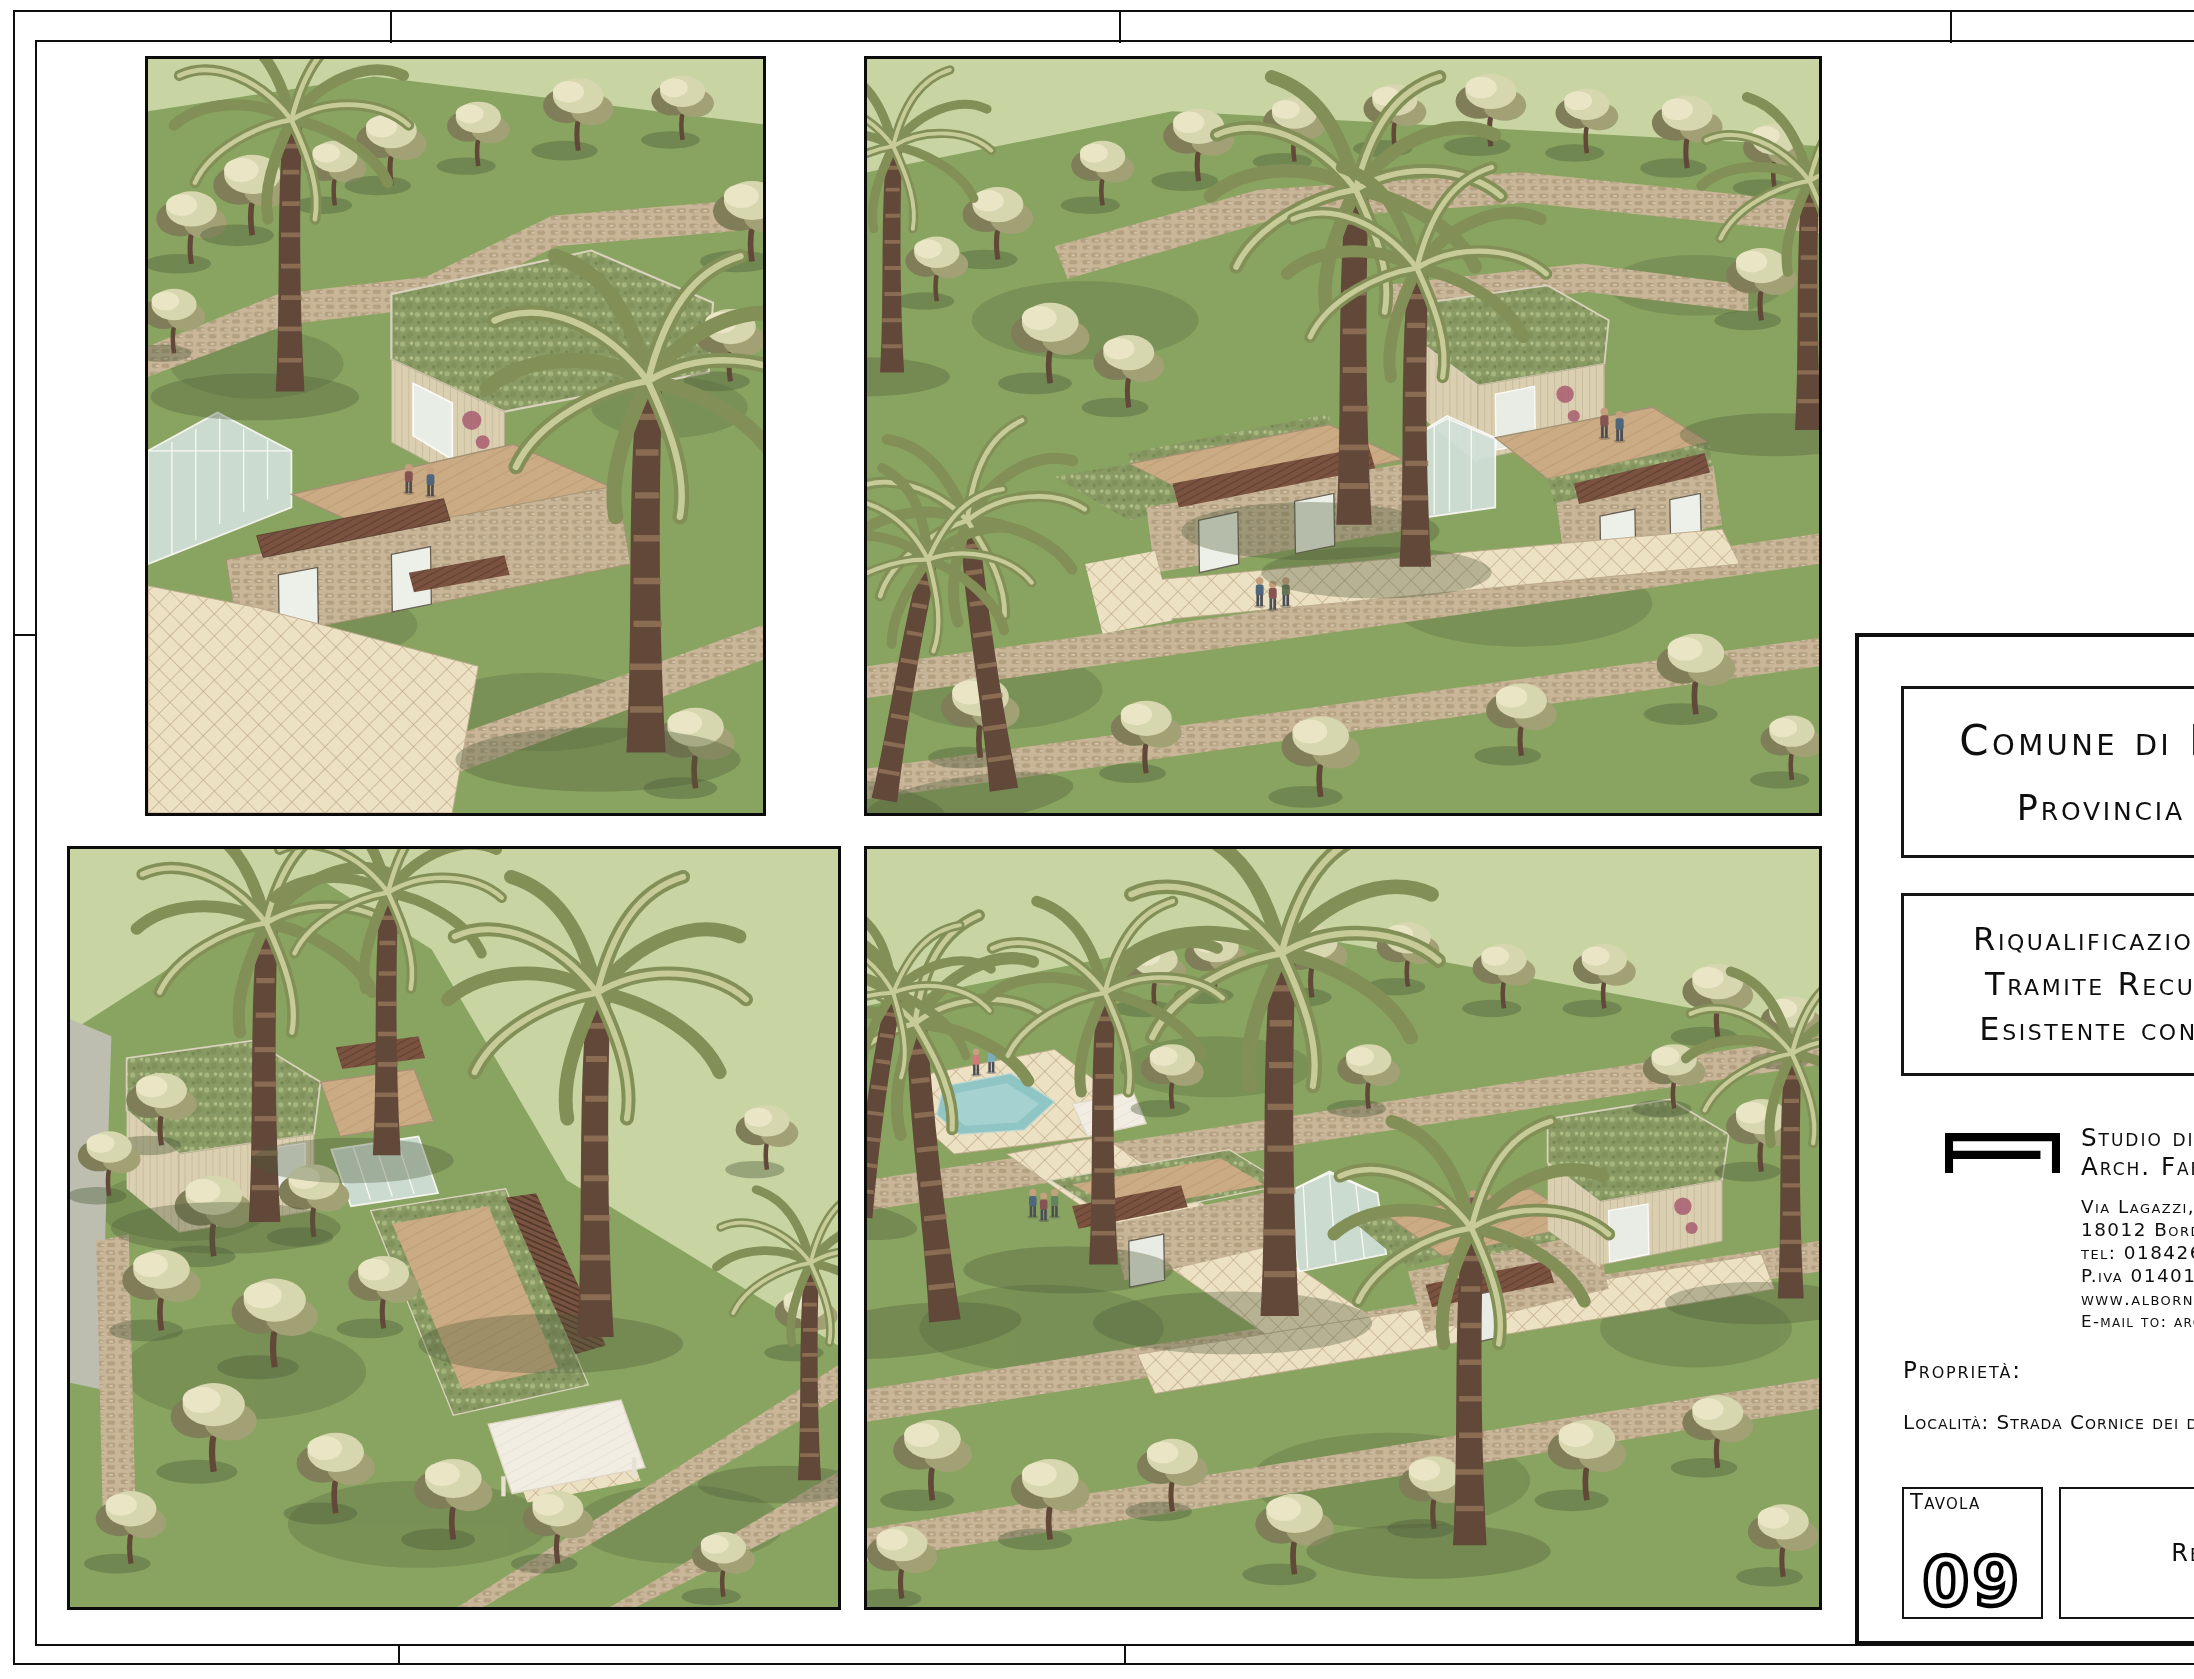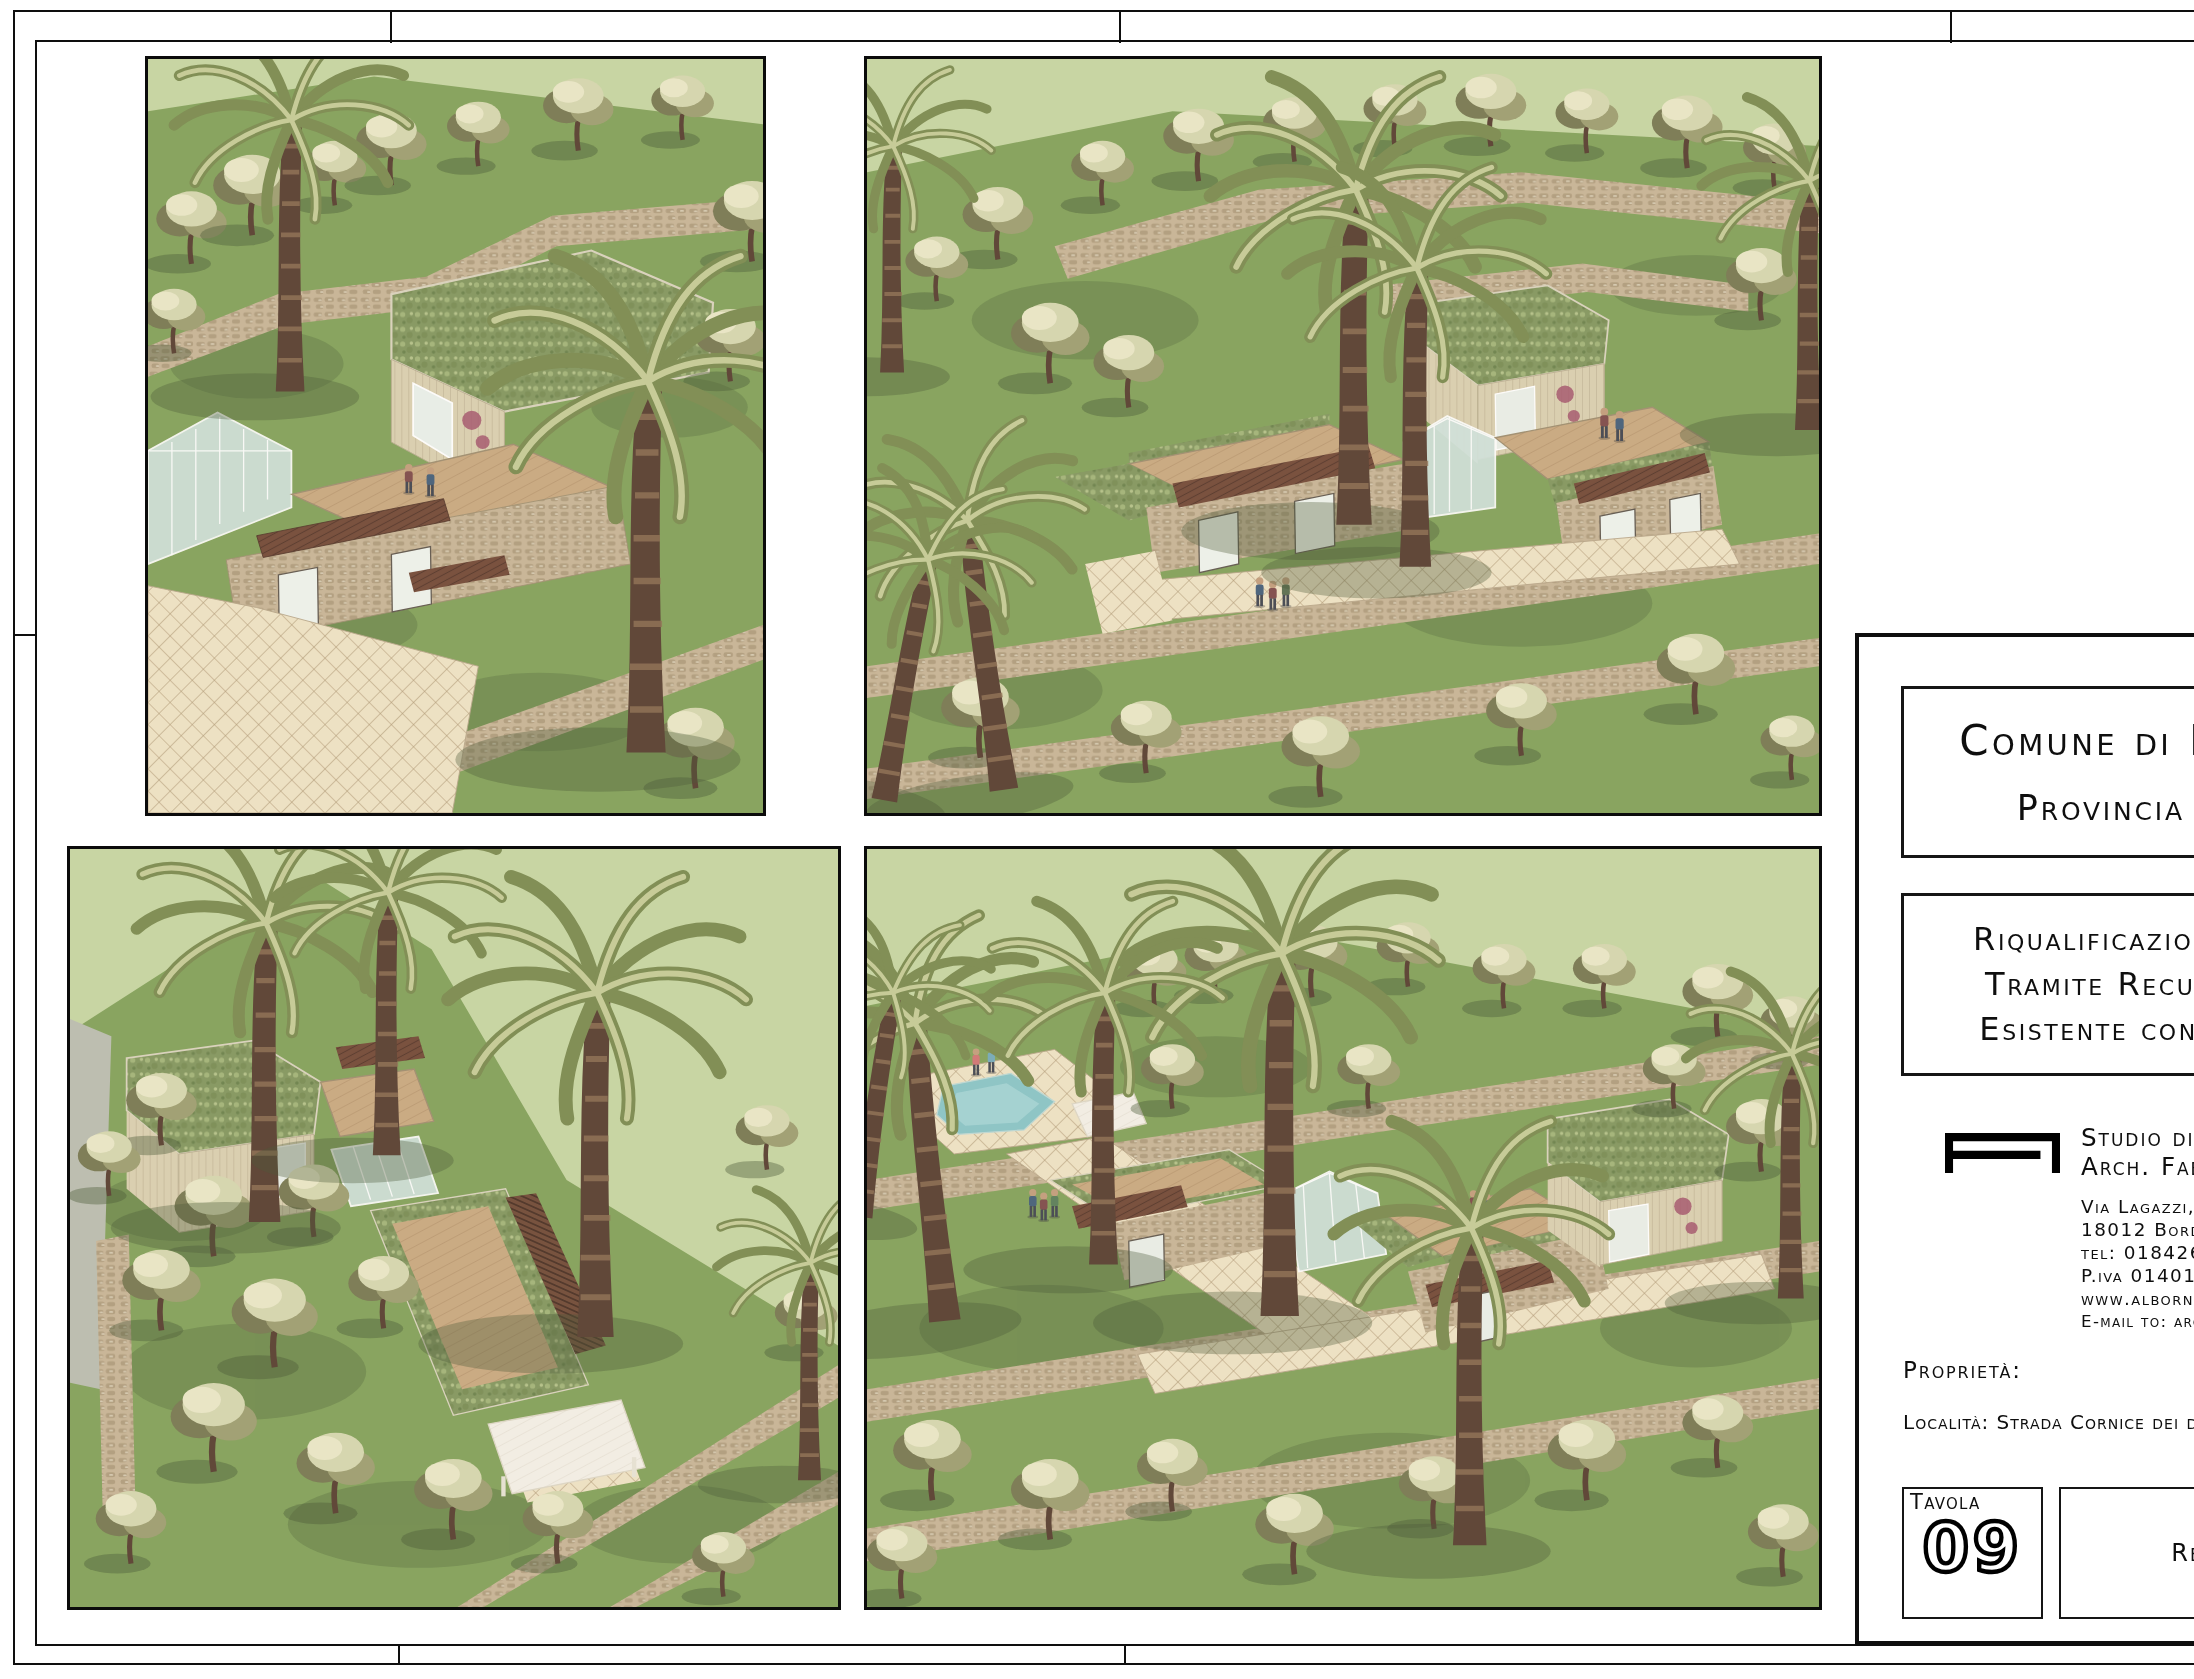--- a/index.html
+++ b/index.html
@@ -36,21 +36,21 @@
   .proj-line{font-size:32px; line-height:45px;}
   .logo{left:86px; top:496px; width:115px; height:40px;}
   .studio-names{left:222px; top:486px; font-size:24.6px; line-height:29px;}
   .address{left:222px; top:558px; font-size:18.4px; line-height:23px;}
   .address .small{font-size:16.7px;}
   .prop-label{left:44px; top:720px; font-size:23px;text-align:center;}
   .loc-line{left:44px; top:773px; font-size:20px; letter-spacing:.05em;}
   .cell{position:absolute; border:2.6px solid #151515; box-sizing:border-box;}
   .tavola-cell{left:43px; top:850px; width:141px; height:132px; display:flex; flex-direction:column;}
   .tavola-label{font-size:21px; letter-spacing:.06em; padding:0.9px 0 0 6.1px;}
-  .tavola-number{margin:auto auto 35px auto; font-size:67px; font-weight:bold; color:#fff;
+  .tavola-number{margin:auto auto 1px auto; font-size:67px; font-weight:bold; color:#fff;
      -webkit-text-stroke:4.4px #000; letter-spacing:.05em; line-height:1;}
   .content-cell{left:200px; top:850px; width:312px; height:132px; display:flex; align-items:center; justify-content:center;}
   .content-label{font-size:24px;}
 </style>
 </head>
 <body>
 
 <svg width="0" height="0" style="position:absolute" aria-hidden="true">
   <defs>
     <pattern id="tiles" width="36" height="36" patternUnits="userSpaceOnUse" patternTransform="rotate(45)">

